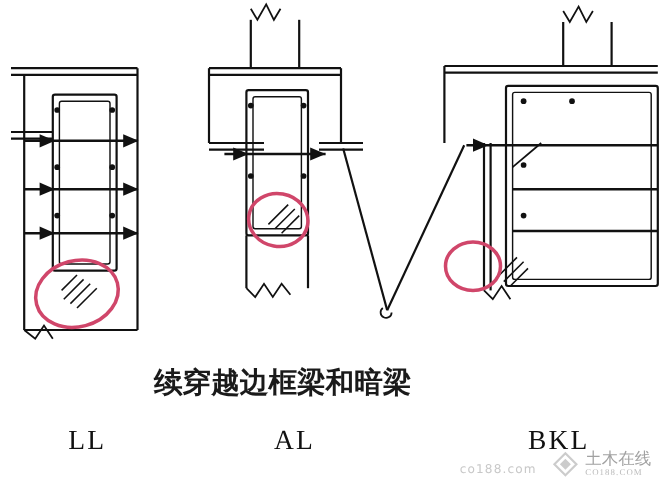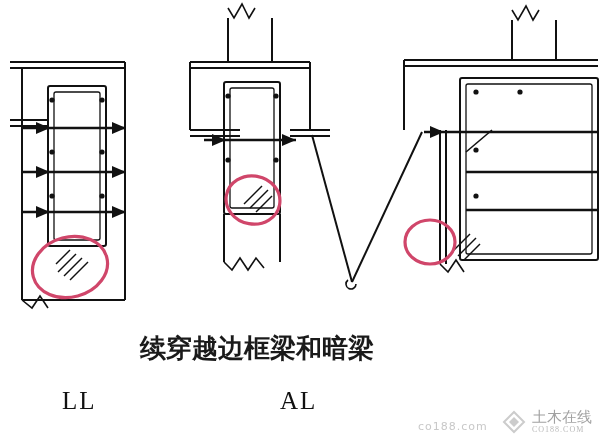--- a/index.html
+++ b/index.html
@@ -16,21 +16,21 @@
   .col-label{
     position:absolute;
     font-family:"Liberation Serif", serif;
     font-size:25px;
     color:#111;
     letter-spacing:2px;
     white-space:nowrap;
     text-align:right;
   }
   #lbl-ll{left:62px;top:0;}
-  #lbl-al{left:280px;top:0;}
+  #lbl-al{left:249px;top:0;}
   #lbl-bkl{left:480px;top:0;}
   .annot{
     position:absolute;
     font-family:"DejaVu Sans", sans-serif;
     font-weight:bold;
     color:#1a1a1a;
     font-size:26px;
     line-height:34px;
     white-space:nowrap;
   }
@@ -193,20 +193,21 @@
       <ellipse cx="253" cy="200" rx="27" ry="24" transform="rotate(10 253 200)"></ellipse>
       <ellipse cx="430" cy="242" rx="25" ry="22"></ellipse>
     </g>
   </svg>
 
   <div class="annot" id="annot-line2">续穿越边框梁和暗梁</div>
 
   <div class="label-row">
     <div class="col-label" id="lbl-ll">LL</div>
     <div class="col-label" id="lbl-al">AL</div>
+    <div class="col-label" id="lbl-bkl">BKL</div>
   </div>
 
   <div class="cgl">co188.com</div>
 
   <div class="wm">
     <div class="wm-mark">
       <svg viewBox="0 0 26 26" width="26" height="26">
         <path d="M3 13 L13 3 L23 13 L13 23 Z" fill="none" stroke="#c8c8c8" stroke-width="2"></path>
         <path d="M8 13 L13 8 L18 13 L13 18 Z" fill="#c8c8c8"></path>
       </svg>

